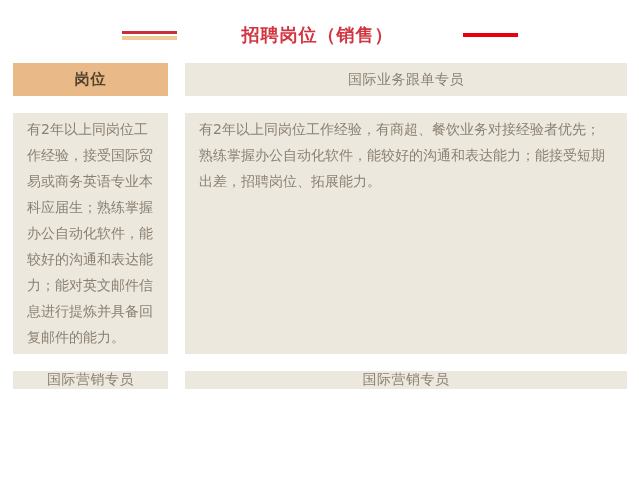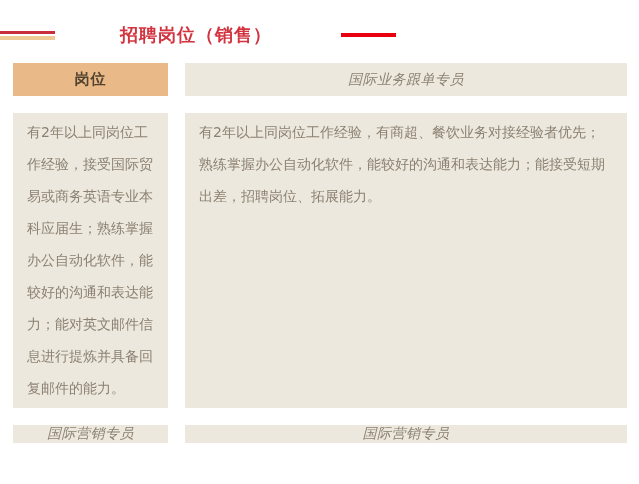--- a/index.html
+++ b/index.html
@@ -8,21 +8,21 @@
     width: 639px;
     height: 484px;
     overflow: hidden;
     font-family: "DejaVu Sans", "Liberation Sans", sans-serif;
   }
 
   
   .title-wrap {
     display: flex;
     align-items: center;
-    justify-content: flex-start;
+    justify-content: center;
     margin-top: 21px;
     height: 28px;
     gap: 47px;
   }
   .deco-left {
     display: flex;
     flex-direction: column;
     gap: 2px;
     margin-right: 18px;
   }
@@ -71,25 +71,24 @@
     align-items: center;
     justify-content: center;
     letter-spacing: 1px;
   }
   .cell.position {
     display: flex;
     align-items: center;
     justify-content: center;
     text-align: center;
     letter-spacing: 0.5px;
-    font-style: italic;
   }
   .cell.req {
     padding: 3px 14px 4px 14px;
-    line-height: 32px;
+    line-height: 26px;
     text-align: left;
   }
 </style>
 </head>
 <body>
 
 <div class="title-wrap">
   <div class="deco-left">
     <div class="line-red"></div>
     <div class="line-tan"></div>

